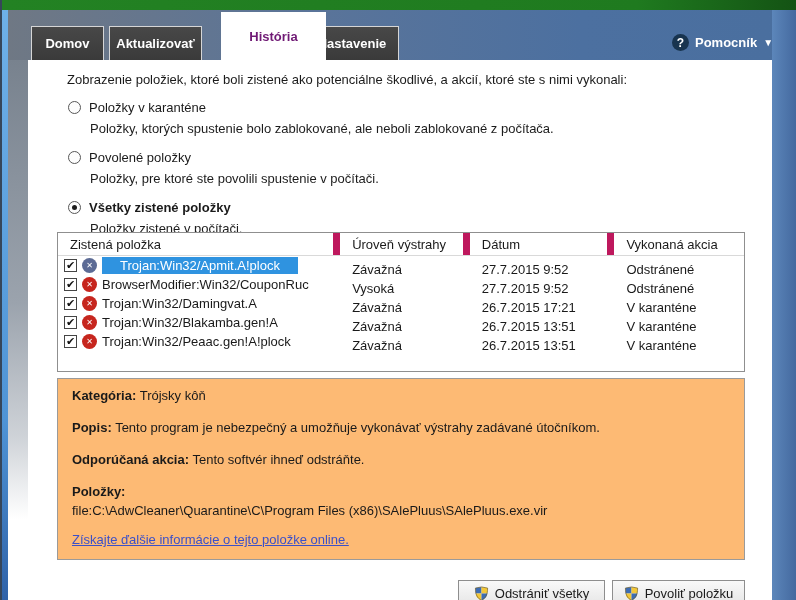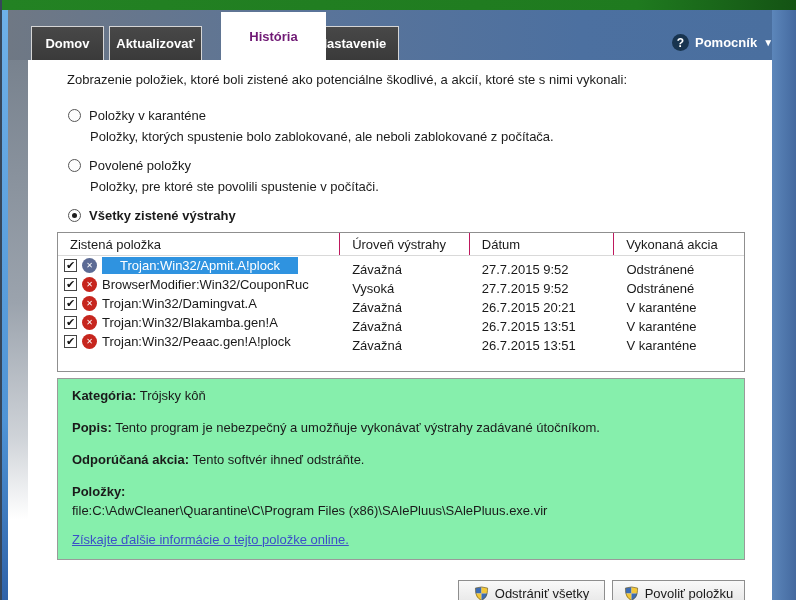--- a/index.html
+++ b/index.html
@@ -25,45 +25,45 @@
   .tab-historia    { left:221px; width:105px; top:12px; height:48px; background:#ffffff; border:none; color:#701a75; z-index:3; }
 
   
   .help { position:absolute; left:672px; top:34px; display:flex; align-items:center; gap:6px; color:#ffffff; font-weight:bold; }
   .help-q { width:17px; height:17px; border-radius:50%; background:#18344f; color:#fff; font-size:12px; font-weight:bold;
             display:flex; align-items:center; justify-content:center; }
   .help-arrow { font-size:10px; color:#fff; }
 
   
   .intro { position:absolute; left:67px; top:72px; width:660px; }
-  .filters { position:absolute; left:68px; top:94px;margin-top:8px; }
+  .filters { position:absolute; left:68px; top:94px; }
   .filter-row { display:flex; align-items:center; gap:8px; height:18px; margin-top:4px; }
   .filter-desc { margin:5px 0 12px 22px; color:#1c1c1c; }
   .radio { width:13px; height:13px; border:1px solid #565656; border-radius:50%; background:#fdfdfd; position:relative; flex:0 0 auto; }
   .radio.sel::after { content:""; position:absolute; left:3px; top:3px; width:5px; height:5px; border-radius:50%; background:#1c1c1c; }
   .filter-label.sel { font-weight:bold; }
 
   
   .grid { position:absolute; left:57px; top:232px; width:688px; height:140px; border:1px solid #8f8f8f; background:#fff; }
   .grid-head { display:flex; height:23px; border-bottom:1px solid #d9d9d9; }
-  .gh { display:flex; align-items:center; padding-left:12px; border-right:1px solid #be185d; color:#1a1a1a; }
+  .gh { display:flex; align-items:center; padding-left:12px; border-right:7px solid #be185d; color:#1a1a1a; }
   .gh:last-child { border-right:none; }
   .c1 { width:283px; } .c2 { width:130px; } .c3 { width:145px; } .c4 { width:130px;text-align:right; }
   .grid-row { display:flex; height:19px; align-items:center; }
   .cell { display:flex; align-items:center; overflow:hidden; white-space:nowrap; }
   .cell.c1 { padding-left:6px; gap:5px; }
   .cell.c2,.cell.c3,.cell.c4 { padding-left:12px;margin-top:8px; }
   .cb { width:13px; height:13px; border:1px solid #454545; background:#fff; font-size:11px; line-height:11px; text-align:center; color:#111; flex:0 0 auto; }
   .sev-icon { width:15px; height:15px; border-radius:50%; background:#c6261e; color:#fff; font-size:8px; font-weight:bold;
               display:flex; align-items:center; justify-content:center; flex:0 0 auto; }
   .sev-icon.slate { background:#5c6b95; }
   .rowname.selected { background:#2f93e0; color:#ffffff; padding:1px 18px; }
 
   
-  .details { position:absolute; left:57px; top:378px; width:688px; height:182px; border:1px solid #9a9a9a; background:#86efac; padding:9px 14px; }
+  .details { position:absolute; left:57px; top:378px; width:688px; height:182px; border:1px solid #9a9a9a; background:#fdba74; padding:9px 14px; }
   .dline { margin-bottom:17px; }
   .dlabel { font-weight:bold; }
   .dpath { margin:4px 0 14px 0; }
   .dlink { color:#3c50c8; text-decoration:underline; cursor:pointer; }
 
   
   .btn { position:absolute; top:580px; height:26px; border:1px solid #8e8e8e; background:linear-gradient(#f9f9f9,#e6e6e6);
          display:flex; align-items:center; justify-content:center; gap:6px; font-size:13px; color:#1a1a1a; cursor:default; }
   .btn-remove { left:458px; width:147px; }
   .btn-allow  { left:612px; width:133px; }
@@ -100,21 +100,21 @@
   <div class="filter-desc">Položky, ktorých spustenie bolo zablokované, ale neboli zablokované z počítača.</div>
 
   <div class="filter-row">
     <span class="radio"></span>
     <span class="filter-label">Povolené položky</span>
   </div>
   <div class="filter-desc">Položky, pre ktoré ste povolili spustenie v počítači.</div>
 
   <div class="filter-row">
     <span class="radio sel"></span>
-    <span class="filter-label sel">Všetky zistené výstrahy</span>
+    <span class="filter-label sel">Všetky zistené položky</span>
   </div>
   <div class="filter-desc">Položky zistené v počítači.</div>
 </div>
 
 <div class="grid">
   <div class="grid-head">
     <div class="gh c1">Zistená položka</div>
     <div class="gh c2">Úroveň výstrahy</div>
     <div class="gh c3">Dátum</div>
     <div class="gh c4">Vykonaná akcia</div>
@@ -142,21 +142,21 @@
     <div class="cell c4">Odstránené</div>
   </div>
 
   <div class="grid-row">
     <div class="cell c1">
       <span class="cb">✔</span>
       <span class="sev-icon">✕</span>
       <span class="rowname">Trojan:Win32/Damingvat.A</span>
     </div>
     <div class="cell c2">Závažná</div>
-    <div class="cell c3">26.7.2015 20:21</div>
+    <div class="cell c3">26.7.2015 17:21</div>
     <div class="cell c4">V karanténe</div>
   </div>
 
   <div class="grid-row">
     <div class="cell c1">
       <span class="cb">✔</span>
       <span class="sev-icon">✕</span>
       <span class="rowname">Trojan:Win32/Blakamba.gen!A</span>
     </div>
     <div class="cell c2">Závažná</div>

